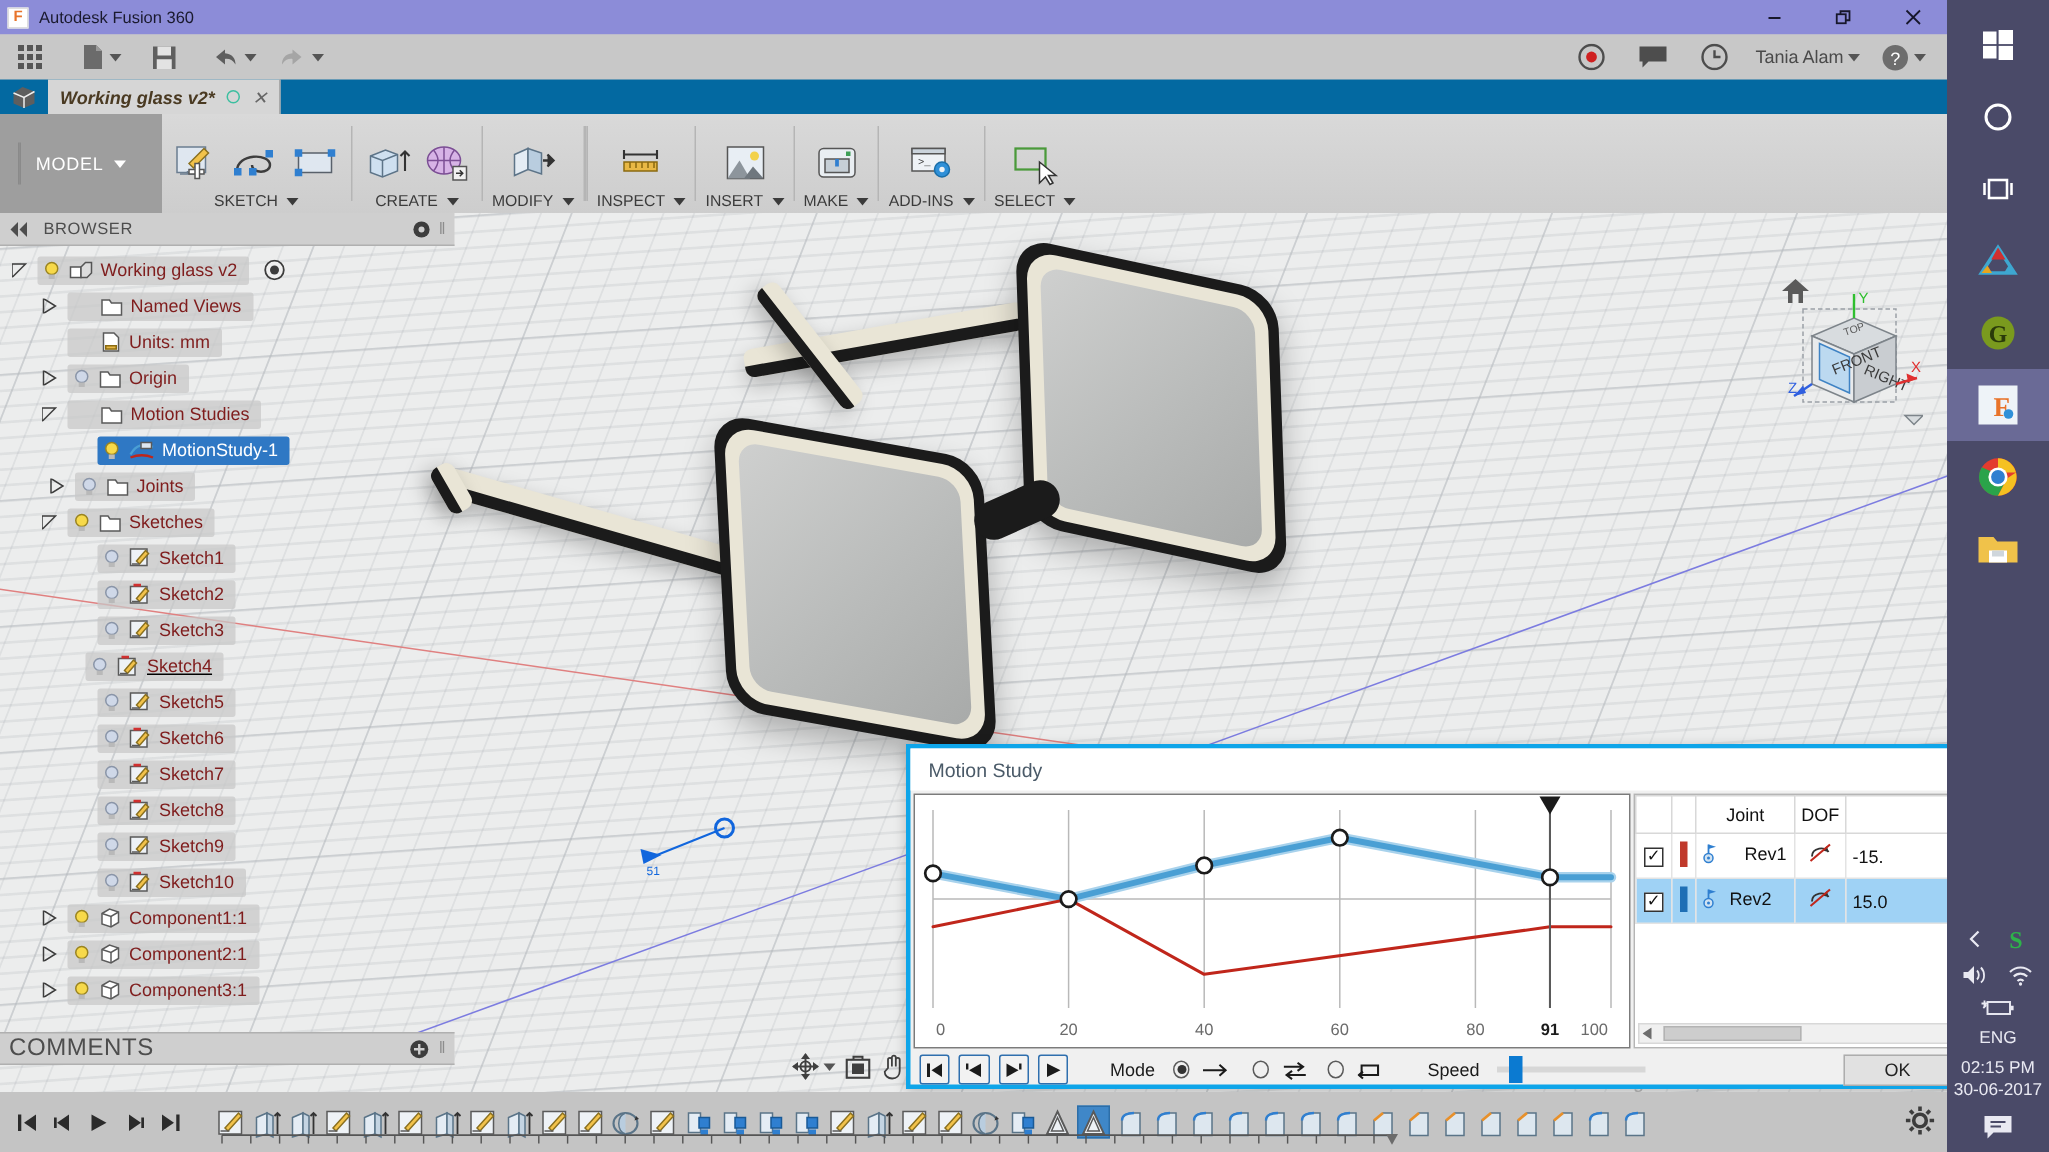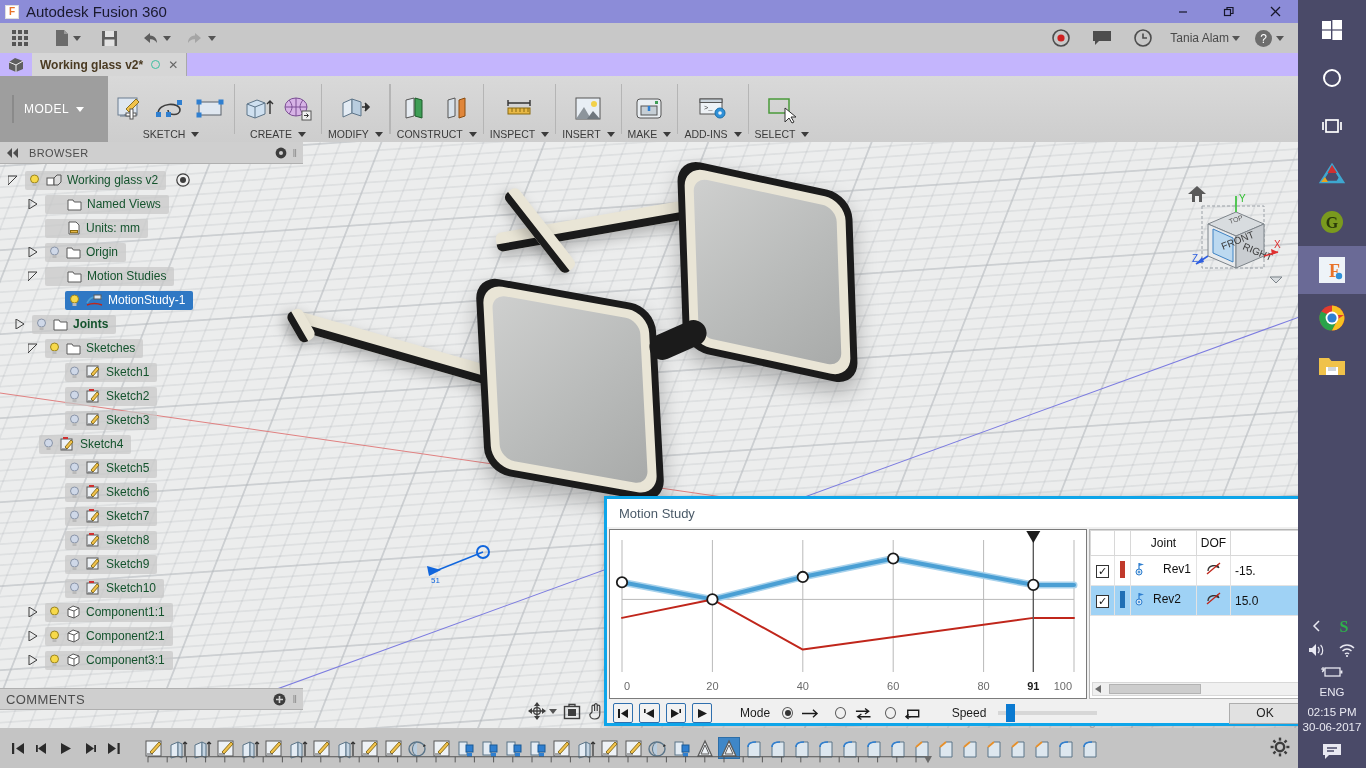--- a/index.html
+++ b/index.html
@@ -6,42 +6,42 @@
   html,body{ width:1366px; height:768px; overflow:hidden;
     font-family:"Liberation Sans", sans-serif; font-size:12px; }
   body{ background:#d4d0c8; position:relative; }
 
   
   #titlebar{ position:absolute; left:0; top:0; width:1298px; height:23px;
     background:#8c8cd8; display:flex; align-items:center; }
   #titlebar .appicon{ width:14px;height:14px;margin-left:5px;margin-right:7px;
     background:#ffffff; border:1px solid #dedede; color:#e8732a; font-weight:bold;
     font-size:10px; line-height:12px; text-align:center; }
-  #titlebar .apptitle{ color:#1a1a2e; font-size:15px; }
+  #titlebar .apptitle{ color:#1a1a2e; font-size:11px; }
   #titlebar .wbtns{ margin-left:auto; display:flex; height:23px; }
   #titlebar .wbtn{ width:46px; height:23px; display:flex; align-items:center;
     justify-content:center; color:#17172b; font-size:13px; }
 
   
   #qab{ position:absolute; left:0; top:23px; width:1298px; height:30px;
     background:#c8c8c8; display:flex; align-items:center; }
   .qab-ico{ display:flex; align-items:center; justify-content:center;
     height:26px; margin:0 4px; color:#4d4d4d; }
   .grid9{ display:grid; grid-template-columns:repeat(3,4px);
     grid-template-rows:repeat(3,4px); gap:2px; margin-left:12px;}
   .grid9 i{ background:#555; display:block; width:4px;height:4px;}
   .caret{ width:0;height:0;border-left:4px solid transparent;
     border-right:4px solid transparent;border-top:5px solid #555; margin-left:3px;}
   #qab .right{ margin-left:auto; display:flex; align-items:center; gap:14px;
     padding-right:14px; }
   #qab .uname{ color:#4a4a4a; font-size:12px; }
 
   
   #tabstrip{ position:absolute; left:0; top:53px; width:1298px; height:23px;
-    background:#c4b5fd; display:flex; align-items:flex-end; }
+    background:#0369a1; display:flex; align-items:flex-end;font-style:italic; }
   #tabstrip .lead{ width:32px; height:23px; display:flex; align-items:center;
     justify-content:center; }
   .doctab{ height:23px; background:#d6d6d6; display:flex; align-items:center;
     padding:0 8px; gap:8px; border-right:1px solid #a9a9a9; }
   .doctab .tname{ color:#4a3a22; font-size:12px; font-weight:bold;}
   .doctab .dot{ width:9px;height:9px;border:1.5px solid #3dbfa0;border-radius:50%;}
   .doctab .x{ color:#666; font-size:12px; }
 
   
   #ribbon{ position:absolute; left:0; top:76px; width:1298px; height:66px;
@@ -105,27 +105,27 @@
   #browser{ position:absolute; left:0; top:142px; width:303px; }
   #bhead{ height:22px; background:#cfcfcf; display:flex; align-items:center;
     gap:10px; padding:0 6px; border-bottom:1px solid #b0b0b0;}
   #bhead .lbl{ font-size:11px; color:#4d4d4d; letter-spacing:.4px;}
   #bhead .right{ margin-left:auto; display:flex; align-items:center; gap:5px;}
   #btree{ padding:4px 0 0 0; }
   .tnode{ display:flex; align-items:center; height:24px; padding-left:6px; gap:5px;}
   .tw{ width:14px;height:14px;display:inline-flex;align-items:center;justify-content:center;}
   .chip{ background:rgba(200,200,200,.72); border-radius:2px; padding:2px 8px 2px 3px;
     display:flex; align-items:center; gap:5px; height:19px; }
-  .chip .txt{ font-size:12px; color:#14532d; white-space:nowrap;}
+  .chip .txt{ font-size:12px; color:#7f1d1d; white-space:nowrap;}
   .chip.sel{ background:#2f78c4; }
   .chip.sel .txt{ color:#fff; }
   #bfoot{ position:absolute; left:0; top:546px; width:303px; height:22px;
     background:#cfcfcf; display:flex; align-items:center; padding:0 6px;
     border-top:1px solid #b0b0b0; border-bottom:1px solid #b0b0b0;}
-  #bfoot .lbl{ font-size:13px; color:#4d4d4d; letter-spacing:.4px;}
+  #bfoot .lbl{ font-size:16px; color:#4d4d4d; letter-spacing:.4px;}
 
   
   #wm{ position:absolute; left:1020px; top:686px; color:#b9b9b9;
     text-align:left; pointer-events:none; }
   #wm .l1{ font-size:23px; } #wm .l2{ font-size:13px; }
 
   
   #ms{ position:absolute; left:604px; top:496px; width:784px; height:230px;
     background:#f0f0f0; border:3px solid #0ea5e9; box-shadow:0 2px 8px rgba(0,0,0,.22);}
   #ms .mshead{ height:28px; background:#fff; display:flex; align-items:center;
@@ -383,40 +383,20 @@
     </div>
     <div class="glabel">
       <span>MODIFY</span>
         <span class="caret"></span>
     </div>
   </div>
   <div class="rsep"></div>
 
   <div class="rsep"></div>
 
-  <div class="rgroup">
-    <div class="icons">
-      <div class="ricon">
-        <svg width="34" height="32" viewBox="0 0 34 32">
-            <path d="M6 6 L14 4 L14 22 L6 24z" fill="#e6ecf2" stroke="#555"></path>
-            <path d="M15 4 L22 6 L22 24 L15 22z" fill="#3e9e56" stroke="#1d5c2a"></path>
-          </svg>
-      </div>
-      <div class="ricon">
-        <svg width="34" height="32" viewBox="0 0 34 32">
-            <path d="M8 6 L15 4 L15 22 L8 24z" fill="#d9e2ea" stroke="#555"></path>
-            <path d="M19 6 L25 4 L25 22 L19 24z" fill="#e0863a" stroke="#8a4d10"></path>
-          </svg>
-      </div>
-    </div>
-    <div class="glabel">
-      <span>CONSTRUCT</span>
-        <span class="caret"></span>
-    </div>
-  </div>
   <div class="rsep"></div>
 
   <div class="rgroup">
     <div class="icons">
       <div class="ricon">
         <svg width="34" height="32" viewBox="0 0 34 32">
             <path d="M5 9h22M5 6v6M27 6v6" stroke="#333" fill="none" stroke-width="1.4"></path>
             <rect x="5" y="14" width="22" height="6" fill="#e8b845" stroke="#8a6a10"></rect>
             <path d="M9 14v4M13 14v4M17 14v4M21 14v4M25 14v4" stroke="#8a6a10"></path>
           </svg>
@@ -697,21 +677,21 @@
               <rect x="4.5" y="9" width="4" height="3" fill="#b9b9b9"></rect>
             </svg>
             <svg width="17" height="13" viewBox="0 0 17 13">
               <path d="M1 9 C5 2 9 2 16 4" fill="none" stroke="#4a9fd4" stroke-width="1.6"></path>
               <path d="M1 11 C6 9 11 9 16 11" fill="none" stroke="#c0261b" stroke-width="1.6"></path>
               <rect x="8" y="1" width="7" height="4" fill="#dfe7f0" stroke="#5a5a5a"></rect>
             </svg>
             <span class="txt">MotionStudy-1</span>
           </span>
         </div>
-        <div class="tnode" style="padding-left: 13px; font-weight: bold;">
+        <div class="tnode" style="padding-left: 31px;">
           <span class="tw">
             <svg width="10" height="10" viewBox="0 0 10 10">
               <polygon points="1,0 9,5 1,10" fill="none" stroke="#3d3d3d"></polygon>
             </svg>
           </span>
           <span class="chip">
             <svg width="13" height="13" viewBox="0 0 13 13">
               <circle cx="6.5" cy="5" r="4" fill="#cfd8e8" stroke="#8a95a8"></circle>
               <rect x="4.5" y="9" width="4" height="3" fill="#b9b9b9"></rect>
             </svg>
@@ -777,21 +757,21 @@
               <rect x="4.5" y="9" width="4" height="3" fill="#b9b9b9"></rect>
             </svg>
             <svg width="15" height="14" viewBox="0 0 15 14">
               <rect x="1" y="1" width="11" height="11" fill="#eef2f6" stroke="#5a5a5a"></rect>
               <path d="M5 9 L11 2 L13 4 L7 11z" fill="#f2c24a" stroke="#8a7020"></path>
               <path d="M2 11h5" stroke="#5a5a5a"></path>
             </svg>
             <span class="txt">Sketch3</span>
           </span>
         </div>
-        <div class="tnode" style="padding-left: 20px;">
+        <div class="tnode" style="padding-left: 38px; text-decoration: underline;">
           <span class="tw"></span>
           <span class="chip">
             <svg width="13" height="13" viewBox="0 0 13 13">
               <circle cx="6.5" cy="5" r="4" fill="#cfd8e8" stroke="#8a95a8"></circle>
               <rect x="4.5" y="9" width="4" height="3" fill="#b9b9b9"></rect>
             </svg>
             <svg width="15" height="14" viewBox="0 0 15 14">
               <rect x="1" y="2" width="11" height="11" fill="#eef2f6" stroke="#5a5a5a"></rect>
               <path d="M5 10 L11 3 L13 5 L7 12z" fill="#f2c24a" stroke="#8a7020"></path>
               <path d="M2 12h5" stroke="#5a5a5a"></path>

